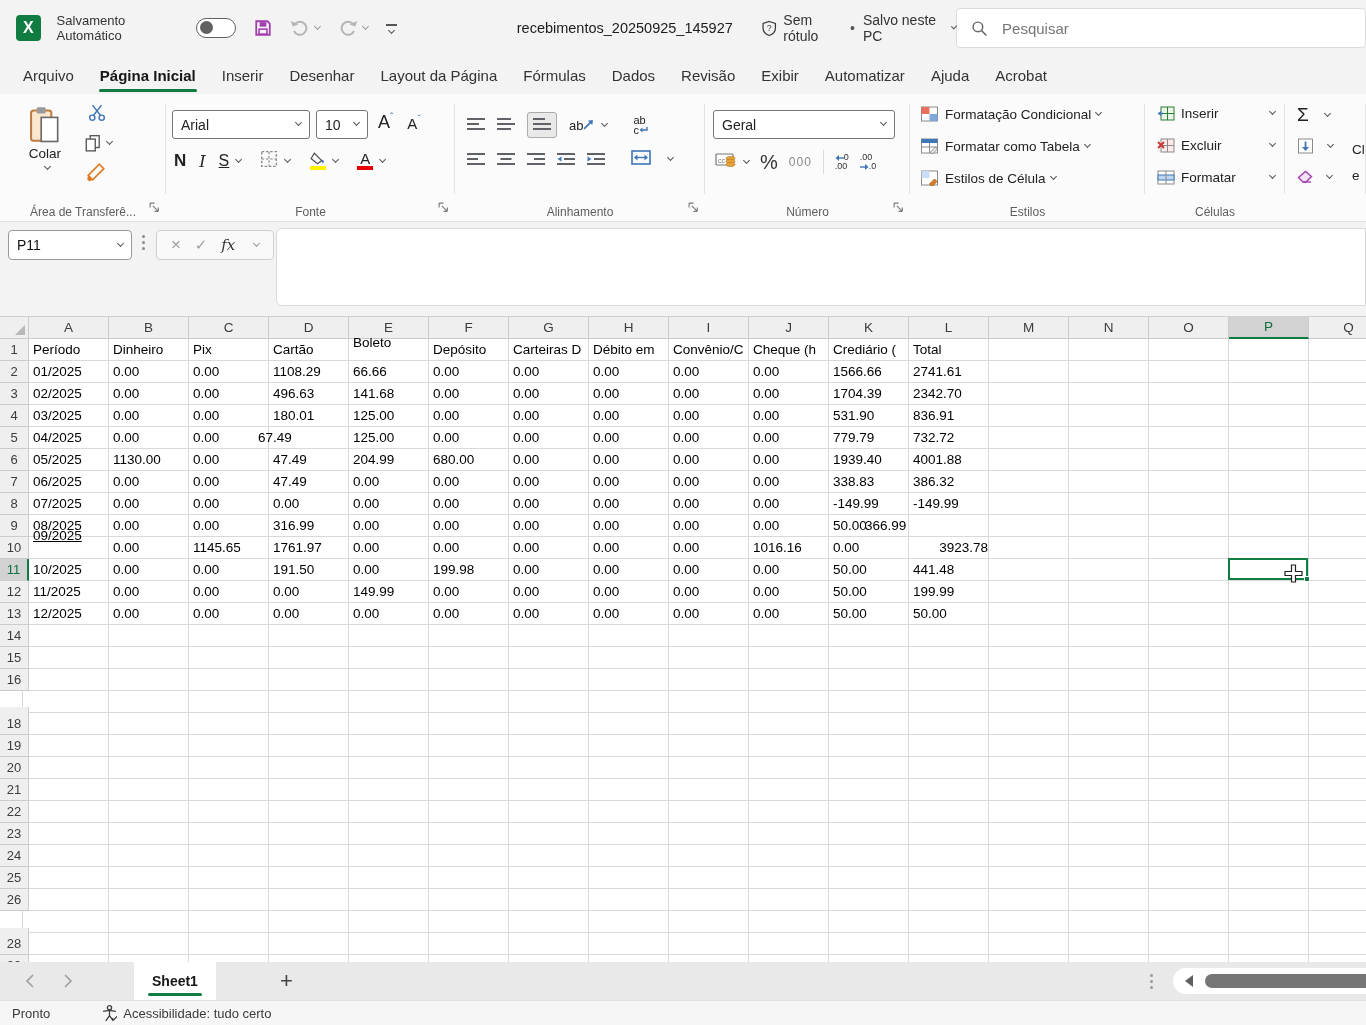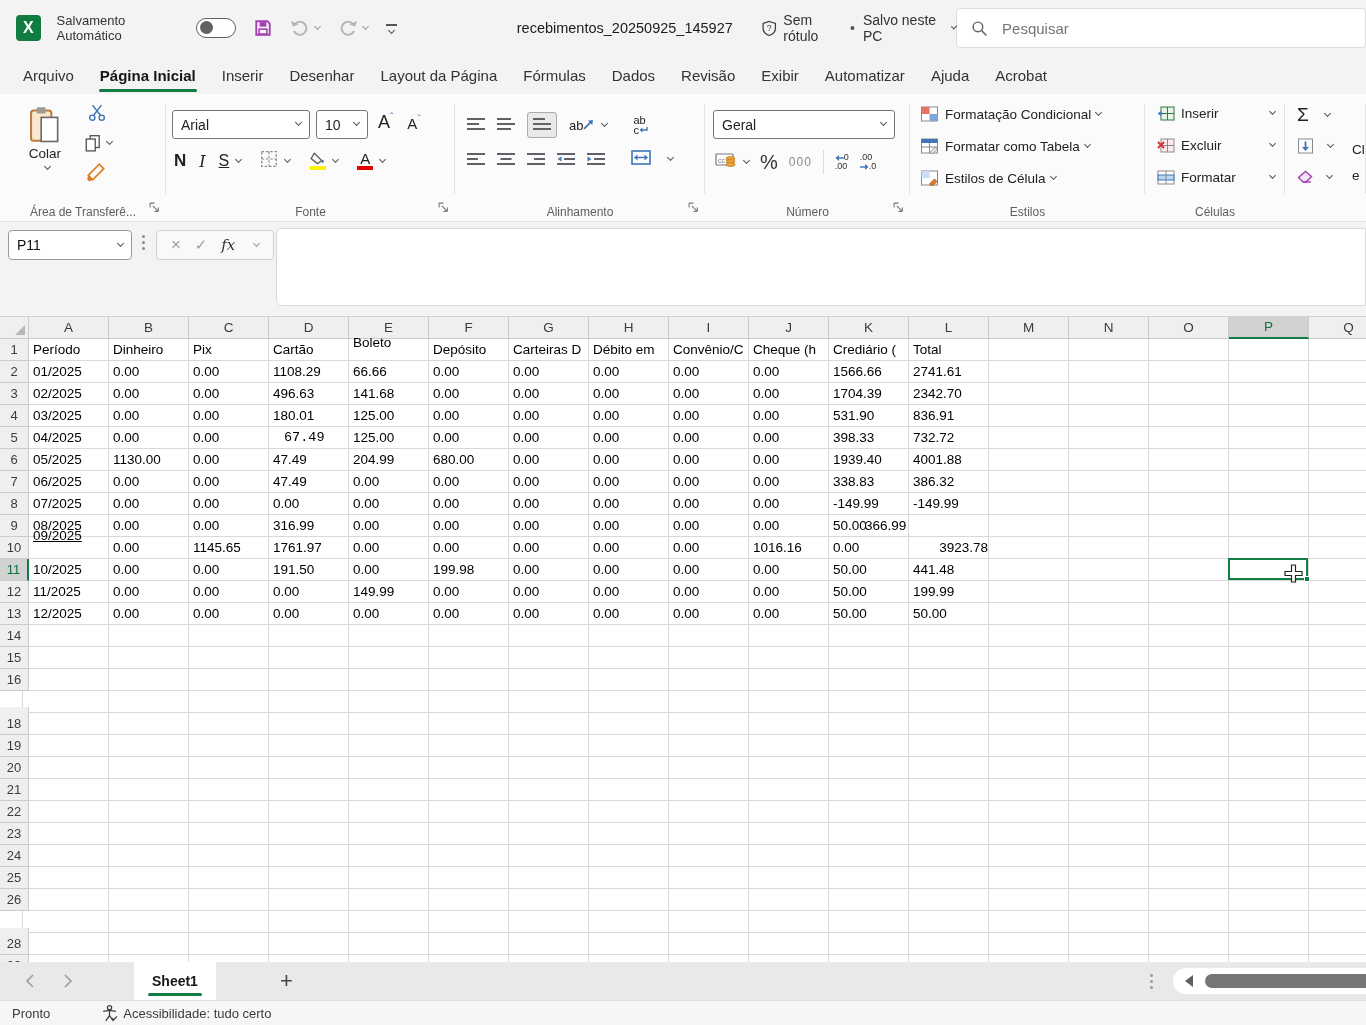--- a/index.html
+++ b/index.html
@@ -640,28 +640,28 @@
         <div class="gcell" style="left: 429px; top: 88px; width: 79px;">0.00</div>
         <div class="gcell" style="left: 509px; top: 88px; width: 79px;">0.00</div>
         <div class="gcell" style="left: 589px; top: 88px; width: 79px;">0.00</div>
         <div class="gcell" style="left: 669px; top: 88px; width: 79px;">0.00</div>
         <div class="gcell" style="left: 749px; top: 88px; width: 79px;">0.00</div>
         <div class="gcell" style="left: 829px; top: 88px; width: 79px;">531.90</div>
         <div class="gcell" style="left: 909px; top: 88px; width: 79px;">836.91</div>
         <div class="gcell" style="left: 29px; top: 110px; width: 79px;">04/2025</div>
         <div class="gcell" style="left: 109px; top: 110px; width: 79px;">0.00</div>
         <div class="gcell" style="left: 189px; top: 110px; width: 79px;">0.00</div>
-        <div class="gcell" style="left: 280px; top: 110px; width: 79px; font-family: Liberation Mono, monospace;">67.49</div>
+        <div class="gcell" style="left: 254px; top: 110px; width: 79px;">67.49</div>
         <div class="gcell" style="left: 349px; top: 110px; width: 79px;">125.00</div>
         <div class="gcell" style="left: 429px; top: 110px; width: 79px;">0.00</div>
         <div class="gcell" style="left: 509px; top: 110px; width: 79px;">0.00</div>
         <div class="gcell" style="left: 589px; top: 110px; width: 79px;">0.00</div>
         <div class="gcell" style="left: 669px; top: 110px; width: 79px;">0.00</div>
         <div class="gcell" style="left: 749px; top: 110px; width: 79px;">0.00</div>
-        <div class="gcell" style="left: 829px; top: 110px; width: 79px;">398.33</div>
+        <div class="gcell" style="left: 829px; top: 110px; width: 79px;">779.79</div>
         <div class="gcell" style="left: 909px; top: 110px; width: 79px;">732.72</div>
         <div class="gcell" style="left: 29px; top: 132px; width: 79px;">05/2025</div>
         <div class="gcell" style="left: 109px; top: 132px; width: 79px;">1130.00</div>
         <div class="gcell" style="left: 189px; top: 132px; width: 79px;">0.00</div>
         <div class="gcell" style="left: 269px; top: 132px; width: 79px;">47.49</div>
         <div class="gcell" style="left: 349px; top: 132px; width: 79px;">204.99</div>
         <div class="gcell" style="left: 429px; top: 132px; width: 79px;">680.00</div>
         <div class="gcell" style="left: 509px; top: 132px; width: 79px;">0.00</div>
         <div class="gcell" style="left: 589px; top: 132px; width: 79px;">0.00</div>
         <div class="gcell" style="left: 669px; top: 132px; width: 79px;">0.00</div>

